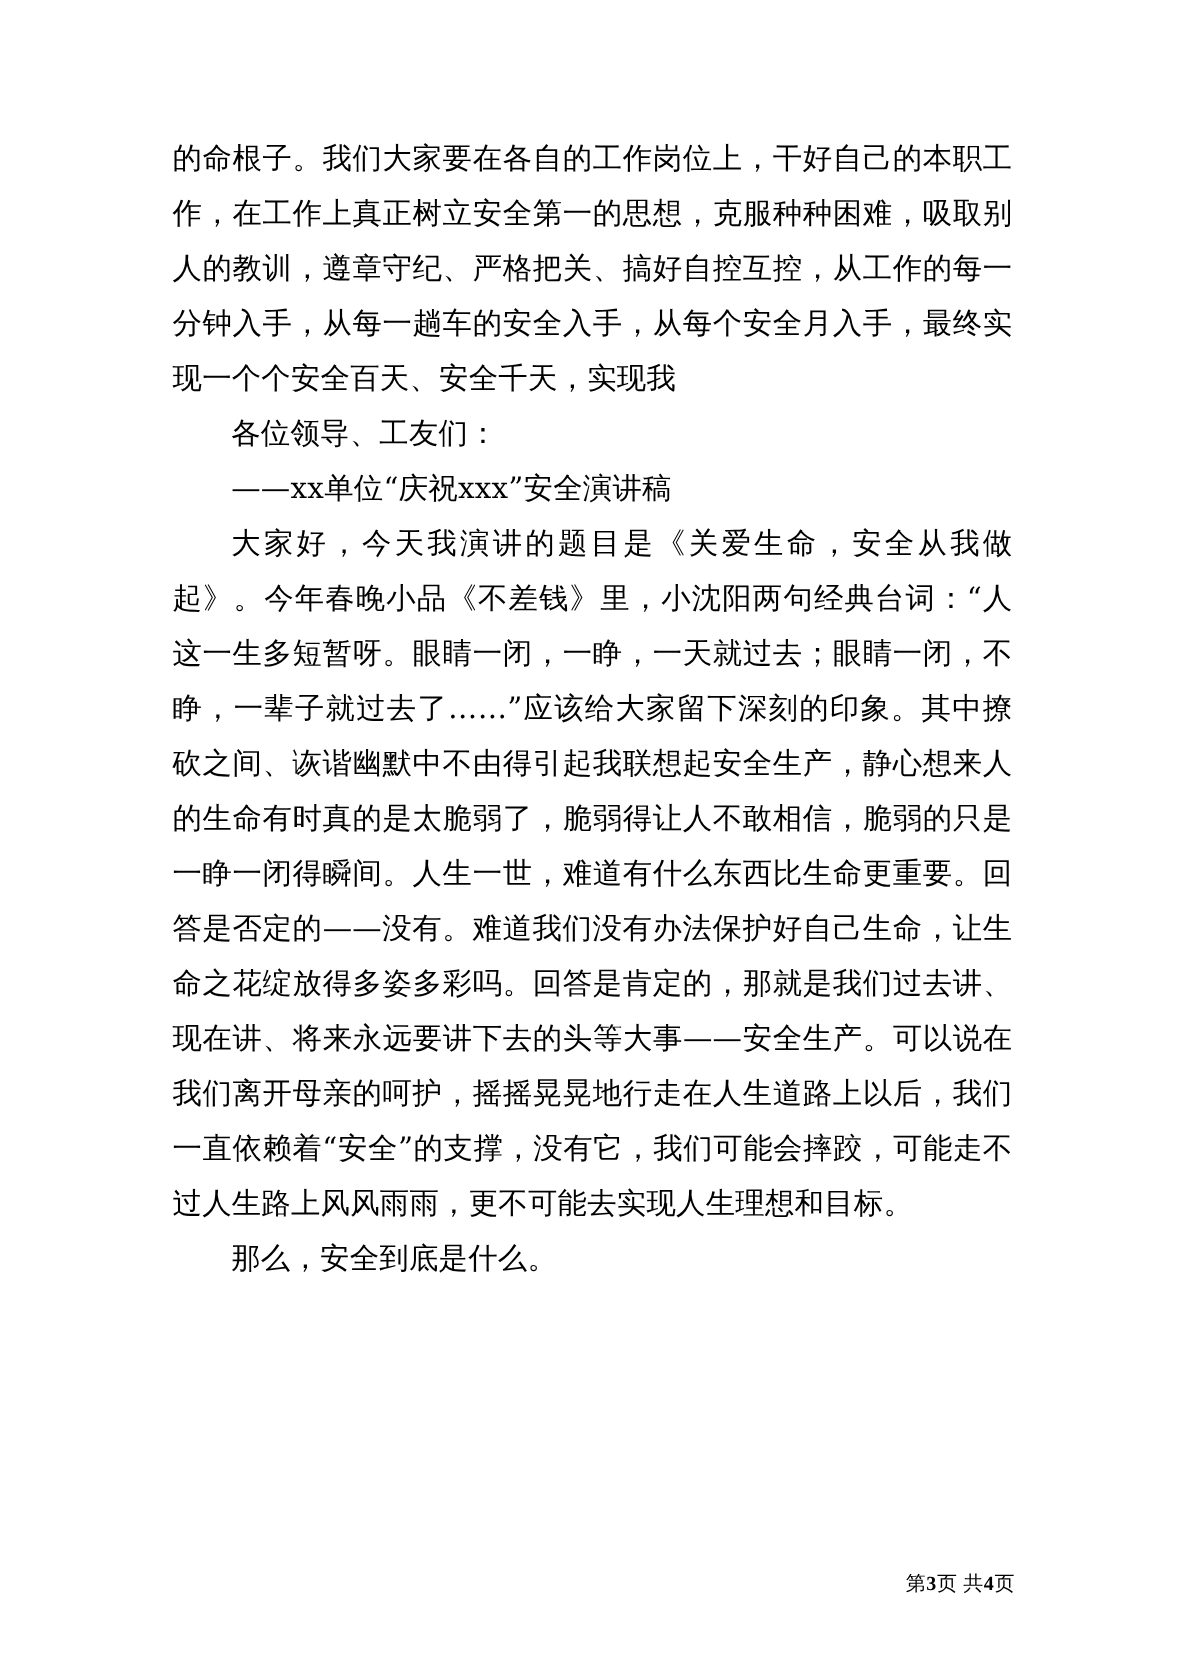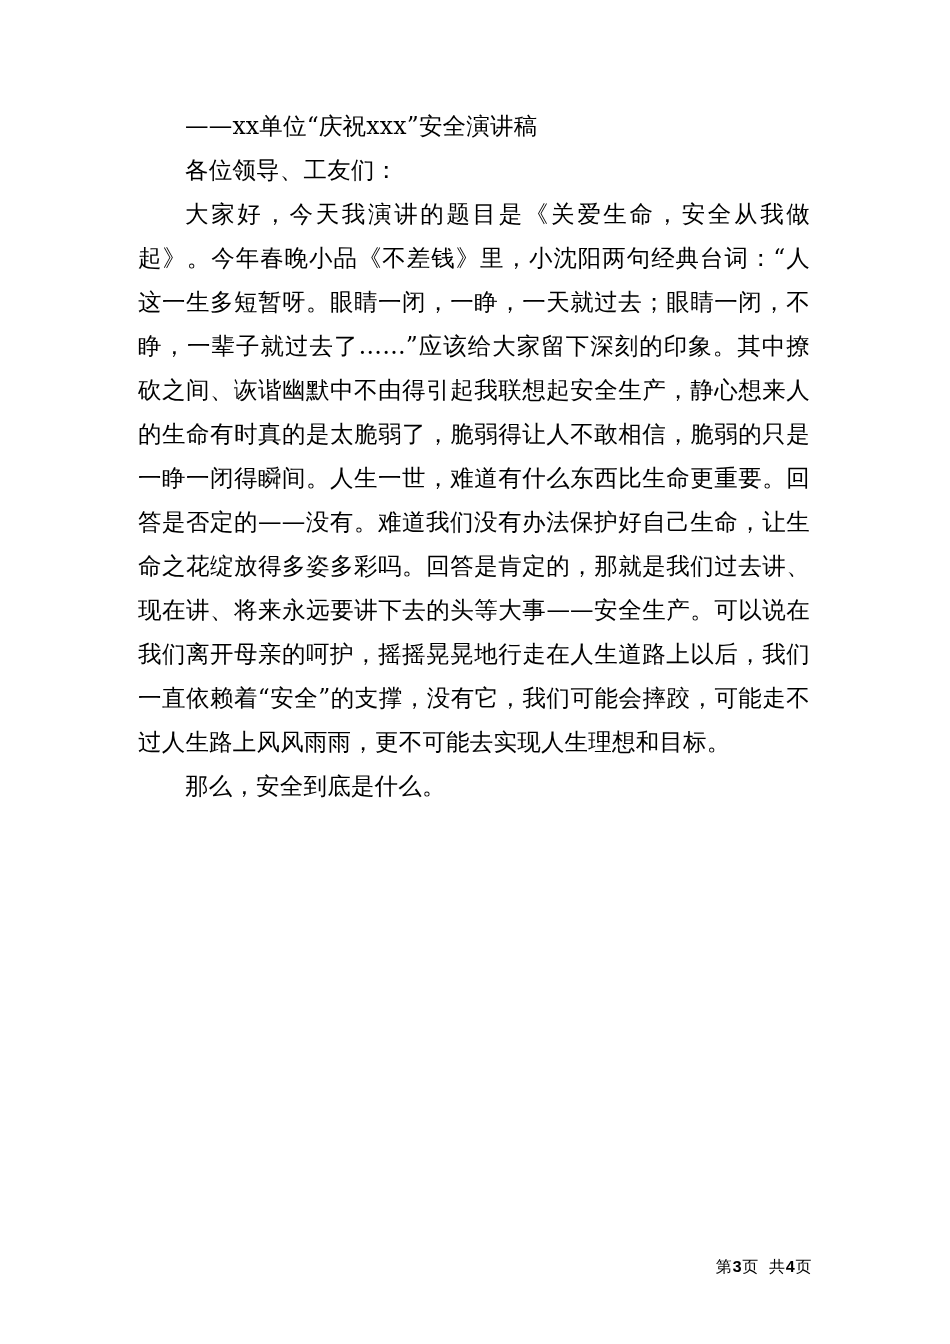--- a/index.html
+++ b/index.html
@@ -40,35 +40,36 @@
   p.indent {
     text-indent: 2em;
   }
   .footer {
     position: absolute;
     right: 138px;
     bottom: 66px;
     font-size: 16px;
     line-height: 20px;
     color: #000000;
-    font-family: Liberation Mono, monospace;
+    font-family: Liberation Serif, serif;
     letter-spacing: 0.5px;
   }
   .footer .pnum {
     font-weight: bold;
   }
 </style>
 </head>
 <body>
 
 <div class="page">
 
   <div class="page-body">
+    <p class="para">的命根子。我们大家要在各自的工作岗位上，干好自己的本职工作，在工作上真正树立安全第一的思想，克服种种困难，吸取别人的教训，遵章守纪、严格把关、搞好自控互控，从工作的每一分钟入手，从每一趟车的安全入手，从每个安全月入手，最终实现一个个安全百天、安全千天，实现我</p>
+    <p class="para indent">各位领导、工友们：</p>
     <p class="para indent">——xx单位“庆祝xxx”安全演讲稿</p>
-    <p class="para indent">各位领导、工友们：</p>
     <p class="para indent">大家好，今天我演讲的题目是《关爱生命，安全从我做起》。今年春晚小品《不差钱》里，小沈阳两句经典台词：“人这一生多短暂呀。眼睛一闭，一睁，一天就过去；眼睛一闭，不睁，一辈子就过去了……”应该给大家留下深刻的印象。其中撩砍之间、诙谐幽默中不由得引起我联想起安全生产，静心想来人的生命有时真的是太脆弱了，脆弱得让人不敢相信，脆弱的只是一睁一闭得瞬间。人生一世，难道有什么东西比生命更重要。回答是否定的——没有。难道我们没有办法保护好自己生命，让生命之花绽放得多姿多彩吗。回答是肯定的，那就是我们过去讲、现在讲、将来永远要讲下去的头等大事——安全生产。可以说在我们离开母亲的呵护，摇摇晃晃地行走在人生道路上以后，我们一直依赖着“安全”的支撑，没有它，我们可能会摔跤，可能走不过人生路上风风雨雨，更不可能去实现人生理想和目标。</p>
     <p class="para indent">那么，安全到底是什么。</p>
 
   </div>
 
   <div class="footer">
     <span>第</span><span class="pnum">3</span><span>页 共</span><span class="pnum">4</span><span>页</span>
   </div>
 
 </div>

